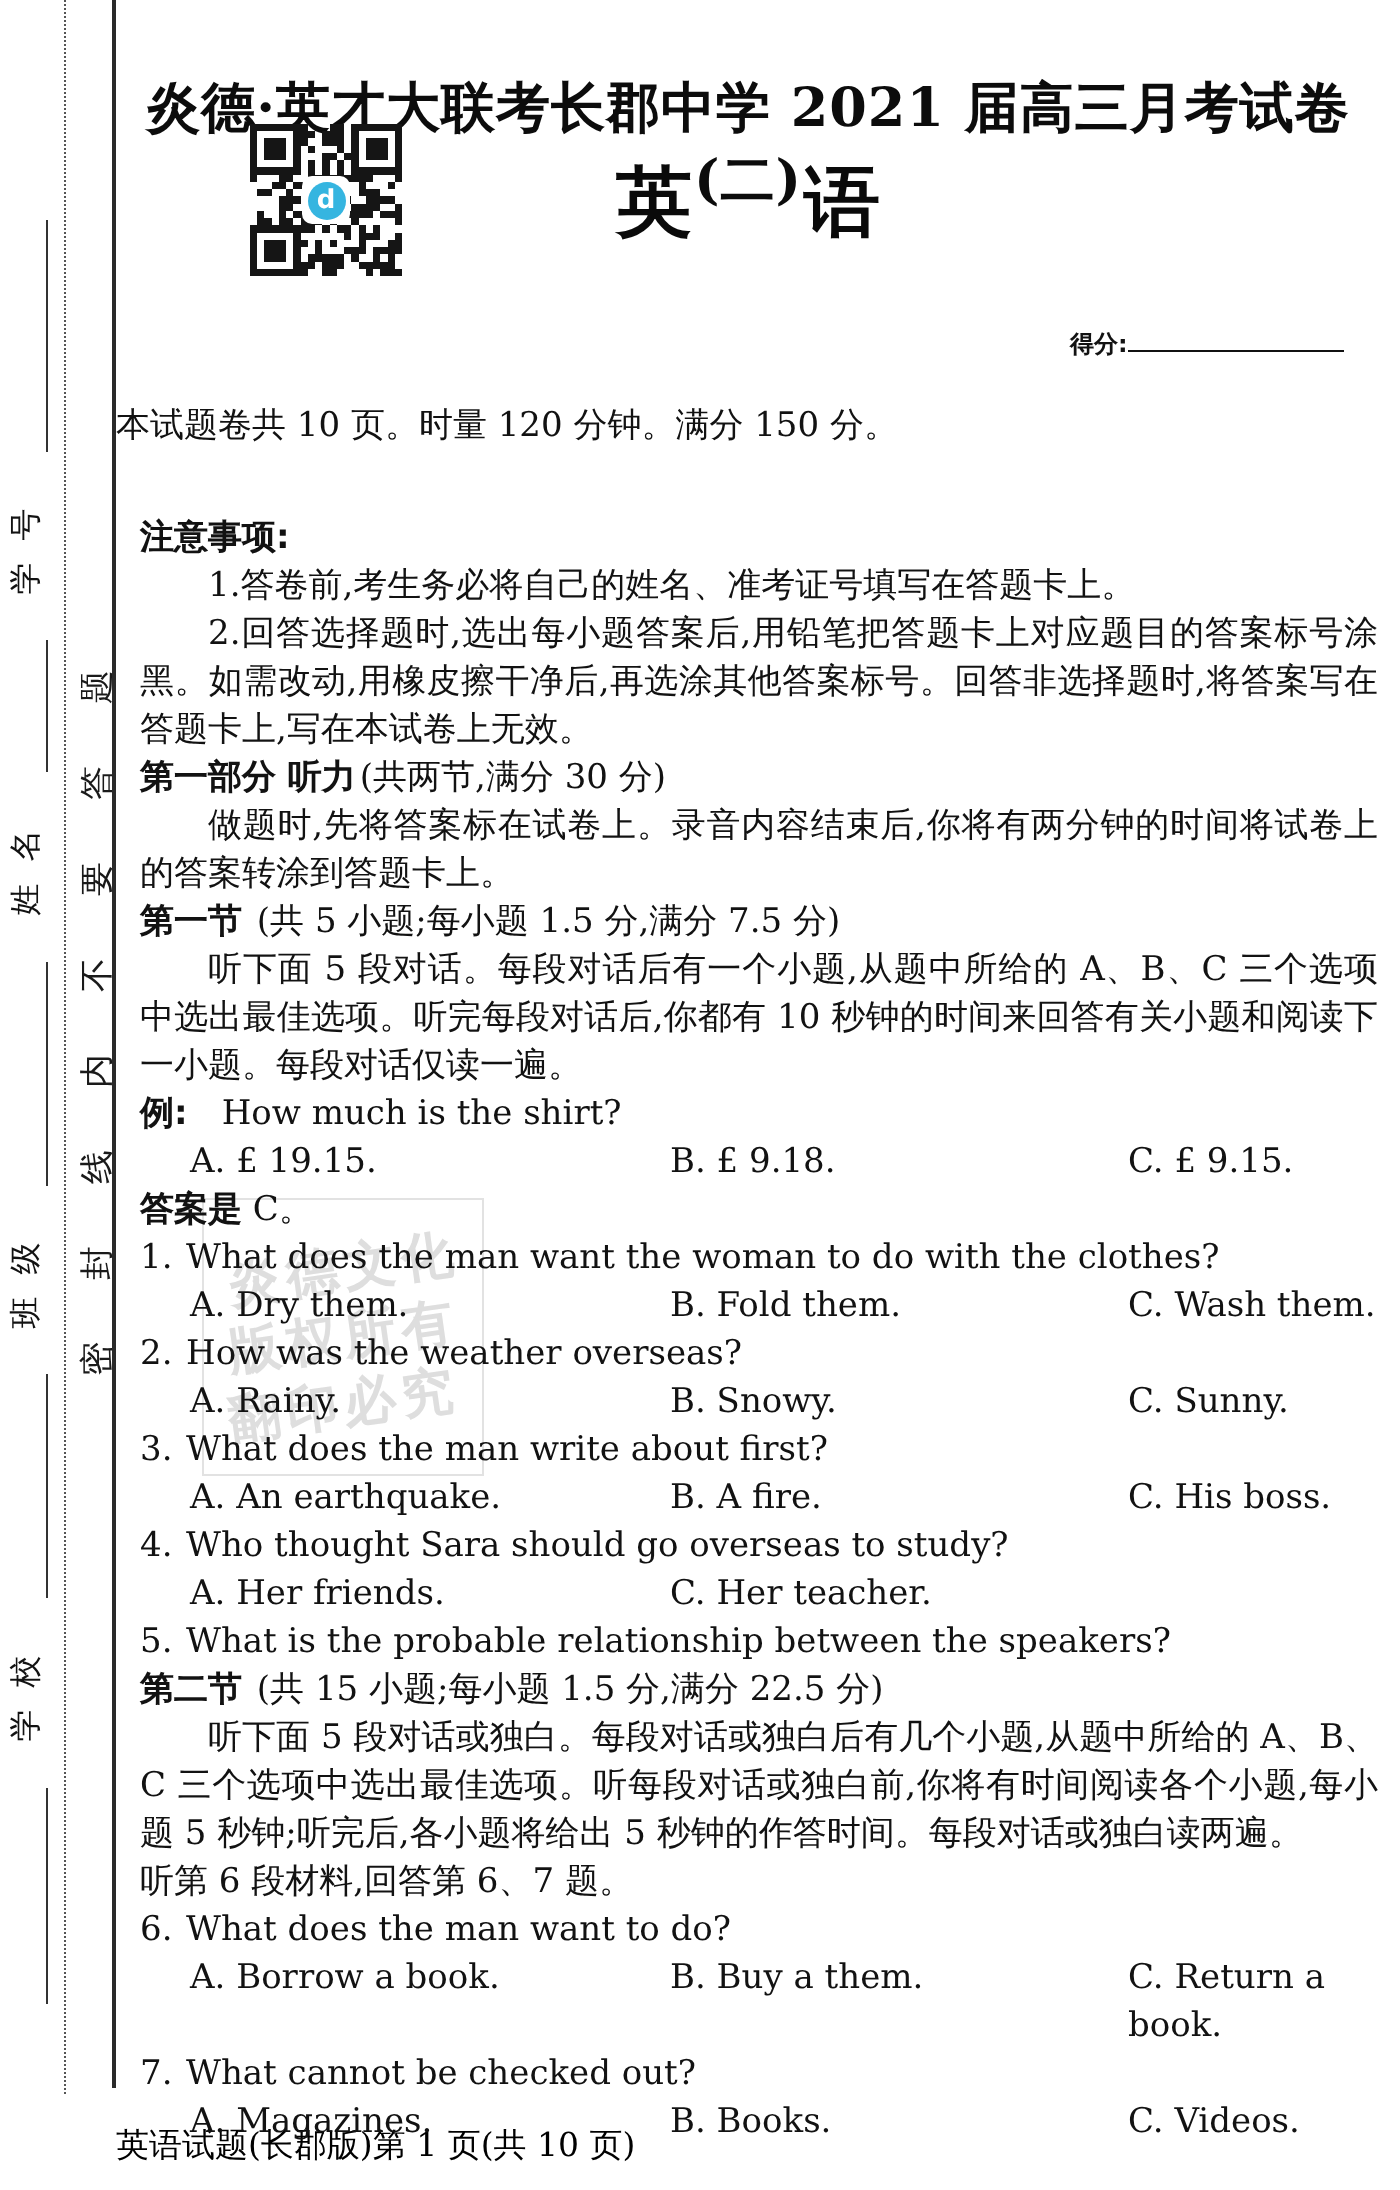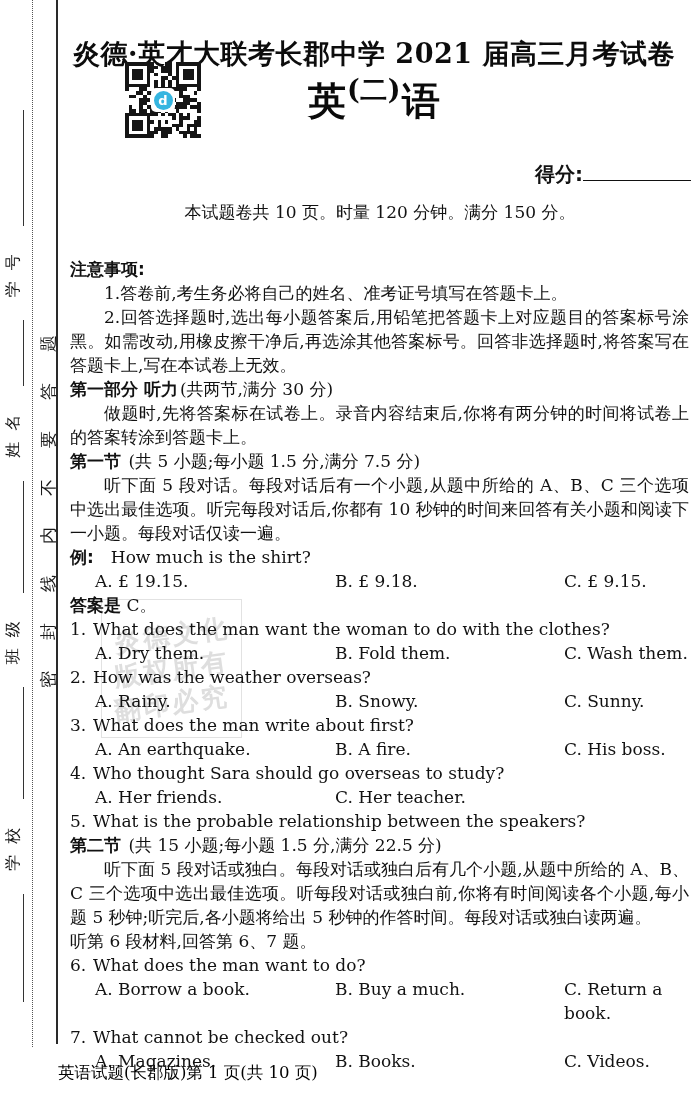--- a/index.html
+++ b/index.html
@@ -46,23 +46,23 @@
     width:19px; height:19px; border-radius:50%;
     display:flex; align-items:center; justify-content:center;
     color:#fff; font-size:13px; font-weight:700;
     font-family:"DejaVu Sans","Liberation Sans",sans-serif;
   }
   .subject-row {
     position:absolute; top:76px; left:58px; width:632px;
     display:flex; justify-content:center; gap:56px;
     font-size:38px; letter-spacing:0; color:#0a0a0a;
   }
-  .score-row { position:absolute; top:161px; left:535px; font-size:20px; }
+  .score-row { position:absolute; top:161px; left:535px; font-size:12px; }
   .score-line { display:inline-block; width:108px; height:15px; border-bottom:1.5px solid #111; }
-  .info-line { position:absolute; top:201px; left:58px; width:632px; text-align:center; font-size:17px;padding-left:12px; }
+  .info-line { position:absolute; top:201px; left:58px; width:632px; text-align:left; font-size:17px; }
 
   
   .flow { position:absolute; top:237px; left:70px; width:619px; font-size:17px;
           line-height:24px; z-index:2;margin-top:20px; }
   .para { text-indent:2em; text-align:justify; }
   .para-flat { text-align:justify; }
   .h-line .hp { margin-left:2px; }
   .q { white-space:nowrap; }
   .qnum { display:inline-block; min-width:20px; }
   .qtext { margin-left:3px; }
@@ -348,21 +348,21 @@
       <span class="sans">第二节</span><span class="hp">  (共 15 小题;每小题 1.5 分,满分 22.5 分)</span>
     </div>
     <div class="para">听下面 5 段对话或独白。每段对话或独白后有几个小题,从题中所给的 A、B、C 三个选项中选出最佳选项。听每段对话或独白前,你将有时间阅读各个小题,每小题 5 秒钟;听完后,各小题将给出 5 秒钟的作答时间。每段对话或独白读两遍。</div>
     <div class="para-flat">听第 6 段材料,回答第 6、7 题。</div>
 
     <div class="q">
       <span class="qnum">6.</span><span class="qtext">What does the man want to do?</span>
     </div>
     <div class="opts">
       <span class="opt0">A. Borrow a book.</span>
-      <span class="opt1">B. Buy a much.</span>
+      <span class="opt1">B. Buy a them.</span>
       <span class="opt2">C. Return a book.</span>
     </div>
 
     <div class="q">
       <span class="qnum">7.</span><span class="qtext">What cannot be checked out?</span>
     </div>
     <div class="opts">
       <span class="opt0">A. Magazines.</span>
       <span class="opt1">B. Books.</span>
       <span class="opt2">C. Videos.</span>

